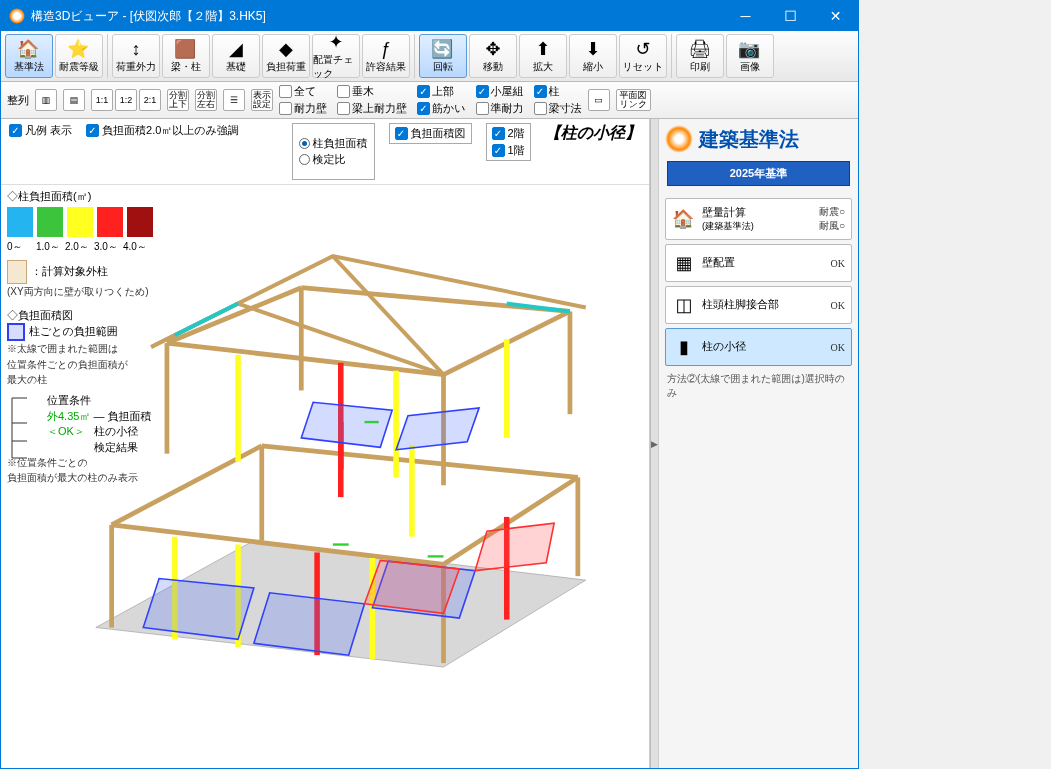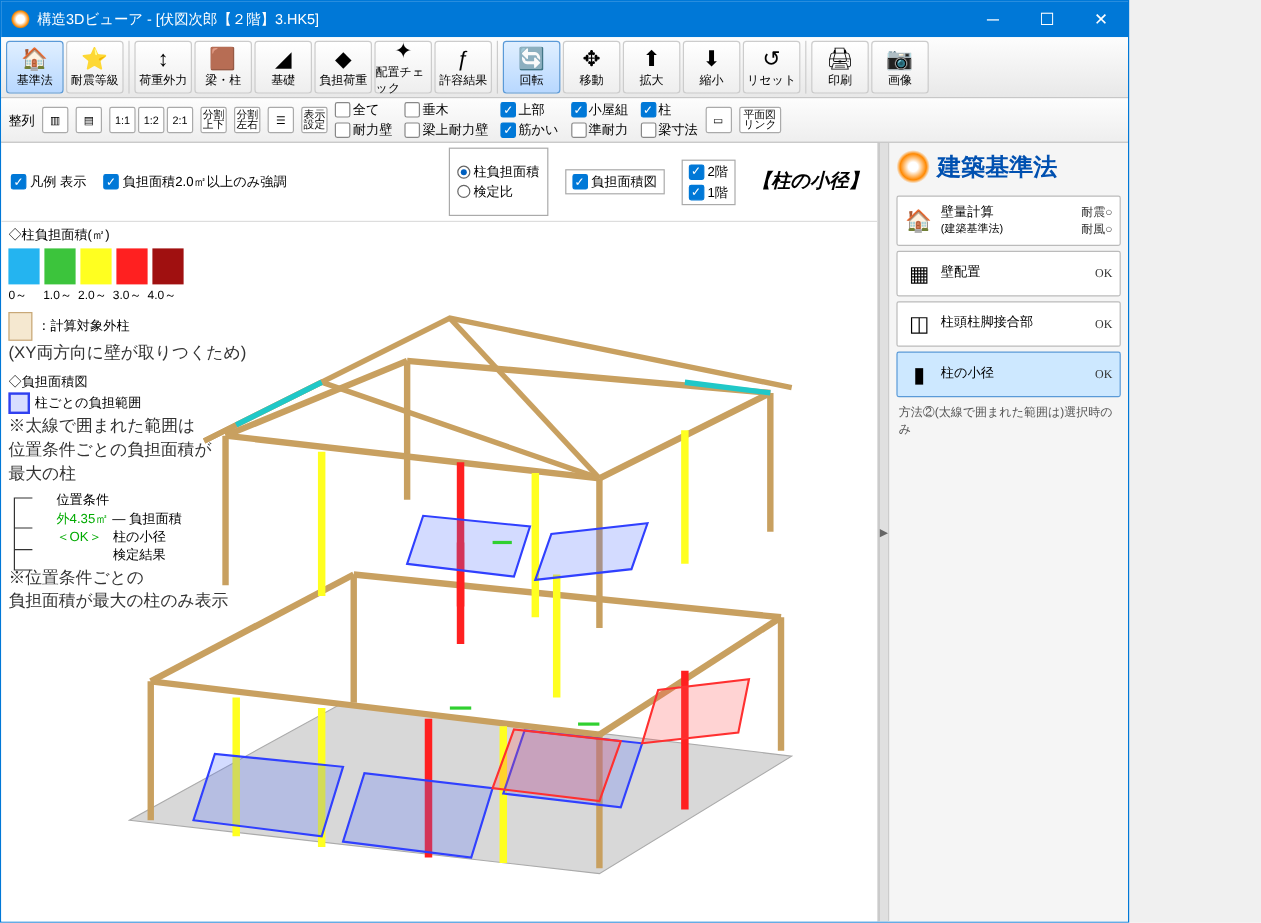--- a/index.html
+++ b/index.html
@@ -1,18 +1,18 @@
 <!DOCTYPE html>
 <html><head>
 <meta charset="utf-8">
 <style>
 * { box-sizing: border-box; margin: 0; padding: 0; }
 body { font-family: "Meiryo UI", "Yu Gothic UI", sans-serif; font-size: 11px; background: #f0f0f0; overflow: hidden; }
 
-.window { width: 941px; height: 769px; background: #fff; border: 1px solid #0078d7; display: flex; flex-direction: column; }
+.window { width: 859px; height: 769px; background: #fff; border: 1px solid #0078d7; display: flex; flex-direction: column; }
 
 .titlebar { height: 30px; background: #0078d7; color: #fff; display: flex; align-items: center; padding-left: 8px; }
 .titlebar-icon { width: 16px; height: 16px; background: radial-gradient(circle, #fff 30%, #f80 60%, transparent 70%); border-radius: 50%; margin-right: 6px; }
 .titlebar-text { flex: 1; font-size: 12px; }
 .titlebar-btns { display: flex; }
 .titlebar-btn { width: 45px; height: 30px; display: flex; align-items: center; justify-content: center; color: #fff; font-size: 14px; }
 
 .toolbar { background: linear-gradient(#fdfdfd, #e8e8e8); border-bottom: 1px solid #bbb; padding: 3px 4px; display: flex; gap: 2px; }
 .tool-btn { width: 48px; height: 44px; border: 1px solid transparent; border-radius: 3px; display: flex; flex-direction: column; align-items: center; justify-content: center; font-size: 10px; background: linear-gradient(#fff,#eee); border-color:#ccc; cursor: pointer; }
 .tool-btn.active { background: linear-gradient(#e0efff, #b8d8ff); border-color: #5a9ad8; }
@@ -22,38 +22,38 @@
 .opt-item { display: flex; align-items: center; gap: 2px; text-align: center; }
 .opt-mini { width:22px; height:22px; border:1px solid #aaa; background:#fff; font-size:9px; display:flex; align-items:center; justify-content:center; cursor:pointer; border-radius:2px; }
 .opt-mini.stacked { flex-direction:column; line-height:1; }
 .chk { width:13px; height:13px; border:1px solid #888; background:#fff; display:inline-flex; align-items:center; justify-content:center; font-size:10px; border-radius:2px; }
 .chk.on { background:#0078d7; color:#fff; border-color:#0078d7; }
 .chk.on::after { content:"✓"; }
 
 .content { flex:1; display:flex; overflow:hidden; }
 
 .main { flex:1; display:flex; flex-direction:column; border-right:1px solid #ccc; }
-.sub-opt { padding:4px 8px; display:flex; align-items:center; gap:14px; border-bottom:1px solid #ddd; background:#fff; }
+.sub-opt { padding:4px 8px; display:flex; align-items:flex-start; gap:14px; border-bottom:1px solid #ddd; background:#fff; }
 .radio-set { border:1px solid #aaa; padding:12px 6px; background:#fff; display:flex; flex-direction:column; gap:1px; }
 .radio { display:flex; align-items:center; gap:3px; }
 .radio .dot{ width:11px; height:11px; border:1px solid #666; border-radius:50%; display:inline-flex; align-items:center; justify-content:center;}
 .radio.on .dot::after{content:"";width:5px;height:5px;background:#0060c0;border-radius:50%;}
 .chk-col { display:flex; flex-direction:column; gap:2px; border:1px solid #aaa; padding:2px 5px; background:#fff; }
 .chk-row { display:flex; align-items:center; gap:3px; }
 .section-title { font-size:16px; font-weight:bold; font-style:italic; }
 
 .canvas-area { flex:1; position:relative; background:#fff; overflow:hidden; }
 .legend { position:absolute; left:6px; top:4px; width:200px; font-size:11px; line-height:1.4; }
 .legend .swatches { display:flex; gap:4px; margin:3px 0; }
 .legend .sw { width:26px; height:30px; }
 .legend .sw-lbl { display:flex; gap:0; font-size:10px; }
 .legend .sw-lbl span{ width:29px; }
 .legend .hollow-box { width:20px; height:24px; border:1px solid #c8a878; background:#f5e8d0; display:inline-block; vertical-align:middle; margin-right:4px;}
 .legend .sq { width:18px; height:18px; border:2px solid #3040f0; background:rgba(100,120,255,0.25); display:inline-block; vertical-align:middle; margin-right:4px;}
-.legend small{ font-size:14px; color:#333; }
+.legend small{ font-size:10px; color:#333; }
 .legend .ok-txt{ color:#0a0; }
 .legend .pos-txt{ color:#0a0;margin-top:44px; }
 
 .viewport { position:absolute; inset:0; }
 
 .sidebar { width:200px; background:#f5f5f5; border-left:1px solid #ccc; display:flex; flex-direction:column; }
 .side-hdr { padding:6px; display:flex; align-items:center; gap:6px; font-size:20px; font-weight:bold; color:#0050b0; }
 .side-hdr .ico{ width:28px; height:28px; background:radial-gradient(circle,#fff 20%,#f80 55%,transparent 70%); border-radius:50%; position:relative;}
 .year-btn { margin:2px 8px 8px; background:#2060c0; color:#fff; text-align:center; padding:4px; font-weight:bold; border:1px solid #104080; cursor:pointer; }
 .side-item { margin:4px 6px; border:1px solid #bbb; background:#fff; padding:6px; display:flex; align-items:center; gap:6px; cursor:pointer; border-radius:2px; }
@@ -372,20 +372,21 @@
       </div>
     </div>
 
     <div class="collapse-handle">▶</div>
 
     <div class="sidebar">
       <div class="side-hdr">
         <div class="ico"></div>
         <span>建築基準法</span>
       </div>
+      <div class="year-btn">2025年基準</div>
       <div id="sideitems">
           <div class="side-item">
             <div class="mini-ico">🏠</div>
     <div class="txt">壁量計算<br><small>(建築基準法)</small></div>
     <div class="stat" style="white-space:pre">耐震○
 耐風○</div>
           </div>
           <div class="side-item">
             <div class="mini-ico">▦</div>
     <div class="txt">壁配置</div>

